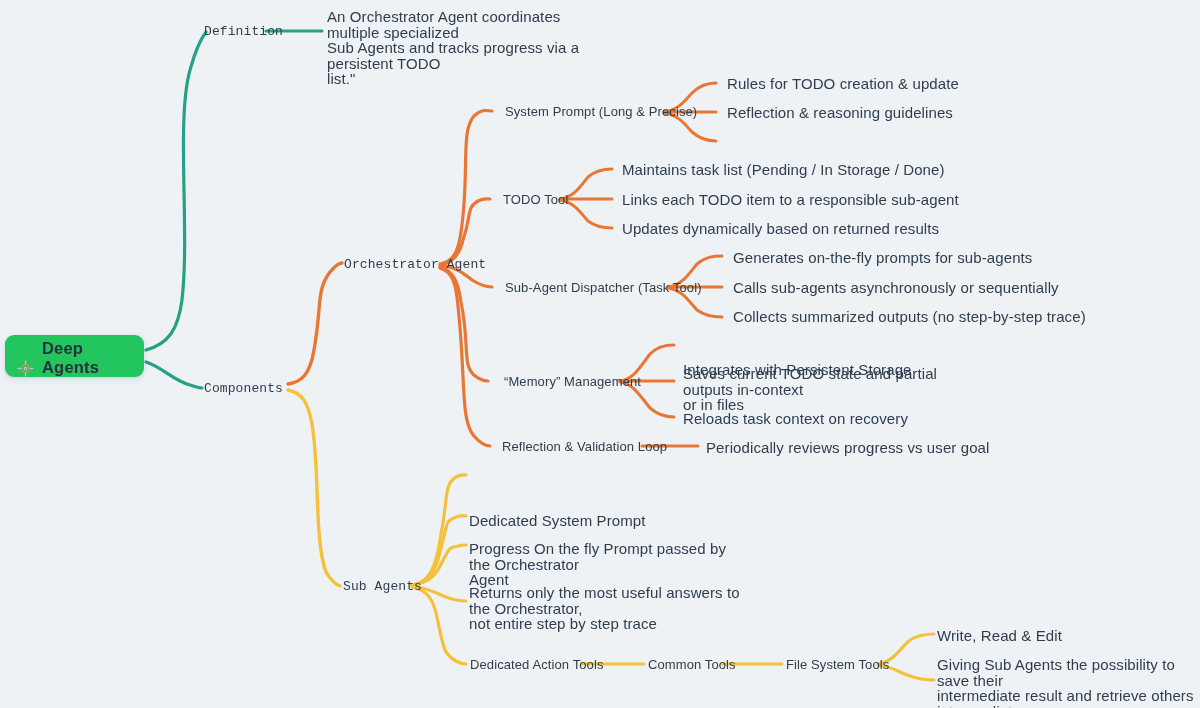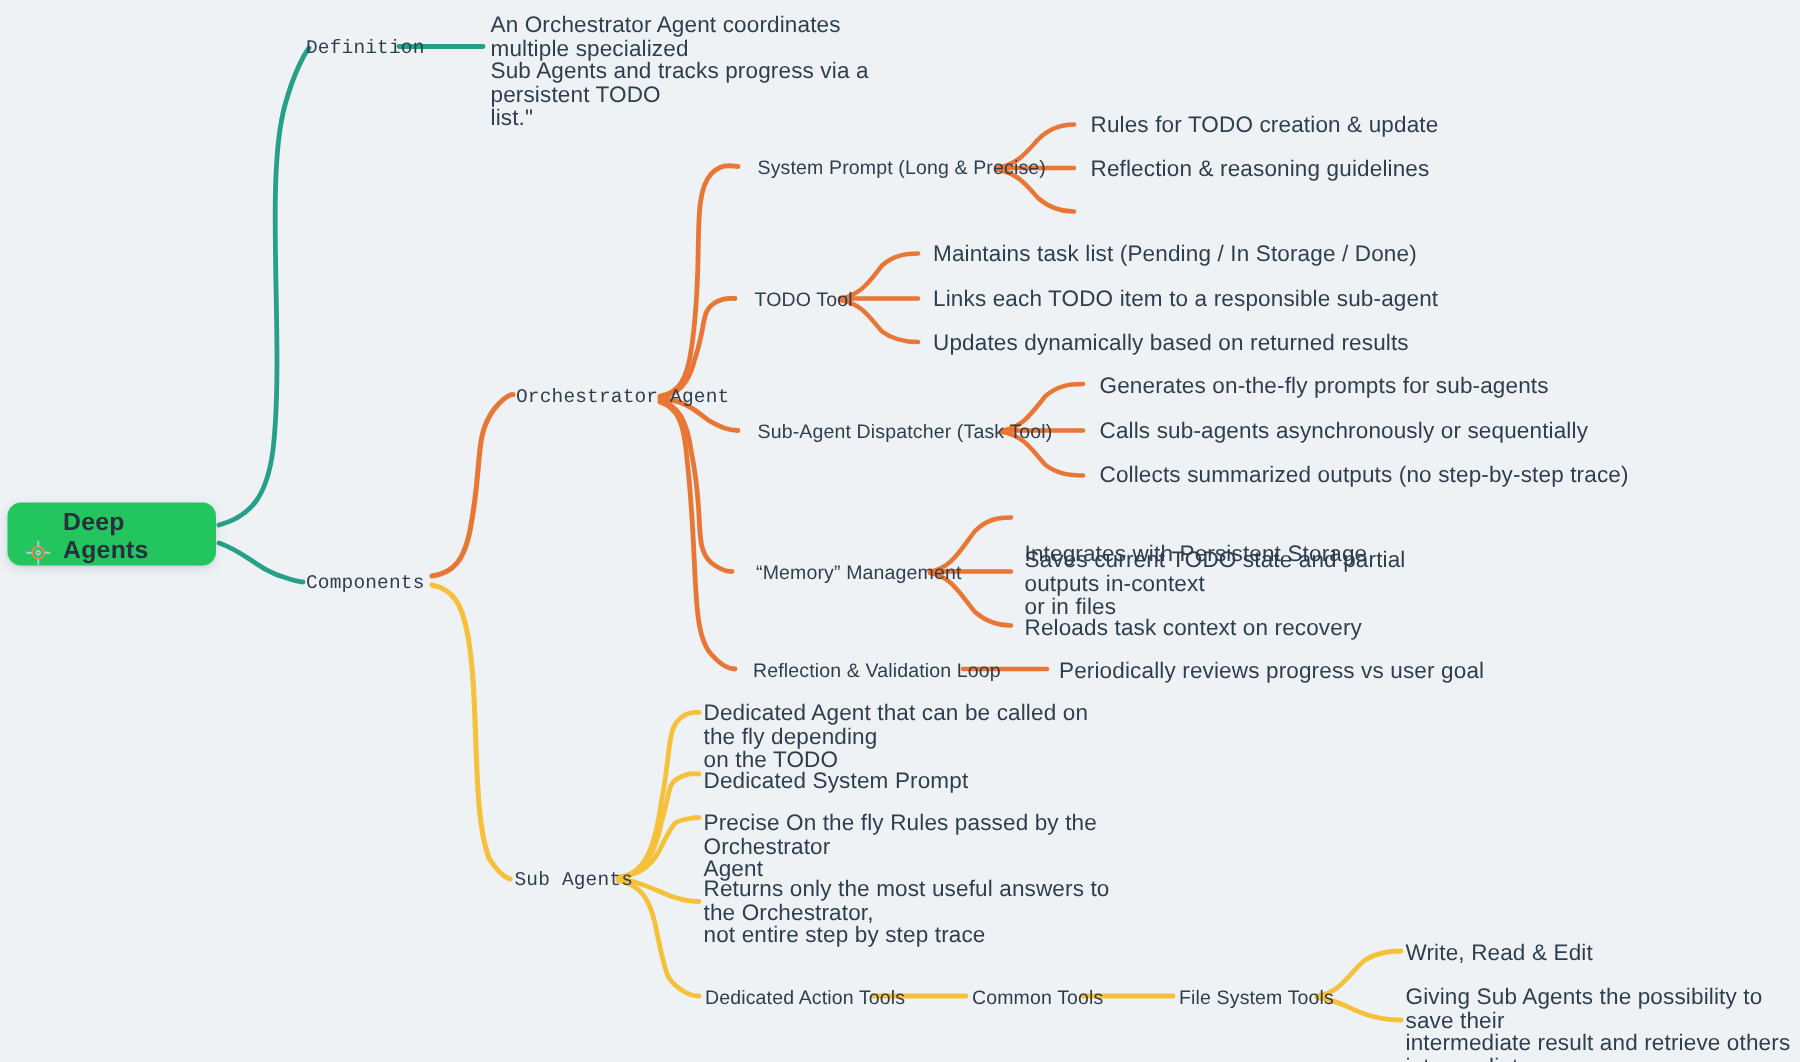--- a/index.html
+++ b/index.html
@@ -157,24 +157,22 @@
   <div class="node-label leaf" style="left:683px; top:338px;margin-top:24px;">Integrates with Persistent Storage</div>
   <div class="node-label leaf" style="left:683px; top:366px; width:290px;">Saves current TODO state and partial outputs in-context
 or in files</div>
   <div class="node-label leaf" style="left:683px; top:411px;">Reloads task context on recovery</div>
 
   <div class="node-label" style="left:502px; top:439px;">Reflection &amp; Validation Loop</div>
   <div class="node-label leaf" style="left:706px; top:440px;">Periodically reviews progress vs user goal</div>
 
   <div class="node-label lvl1" style="left:343px; top:579px;">Sub Agents</div>
 
-  <div class="node-label leaf" style="left:469px; top:468px; width:280px;">Dedicated Agent that can be called on the fly depending
-on the TODO</div>
   <div class="node-label leaf" style="left:469px; top:513px;">Dedicated System Prompt</div>
-  <div class="node-label leaf" style="left:469px; top:541px; width:280px;">Precise On the fly Rules passed by the Orchestrator
+  <div class="node-label leaf" style="left:469px; top:541px; width:280px;">Progress On the fly Prompt passed by the Orchestrator
 Agent</div>
   <div class="node-label leaf" style="left:469px; top:585px; width:290px;">Returns only the most useful answers to the Orchestrator,
 not entire step by step trace</div>
 
   <div class="node-label" style="left:470px; top:657px;">Dedicated Action Tools</div>
   <div class="node-label" style="left:648px; top:657px;">Common Tools</div>
   <div class="node-label" style="left:786px; top:657px;text-align:right;">File System Tools</div>
 
   <div class="node-label leaf" style="left:937px; top:628px;">Write, Read  &amp; Edit</div>
   <div class="node-label leaf" style="left:937px; top:657px; width:258px;">Giving Sub Agents the possibility to save their

